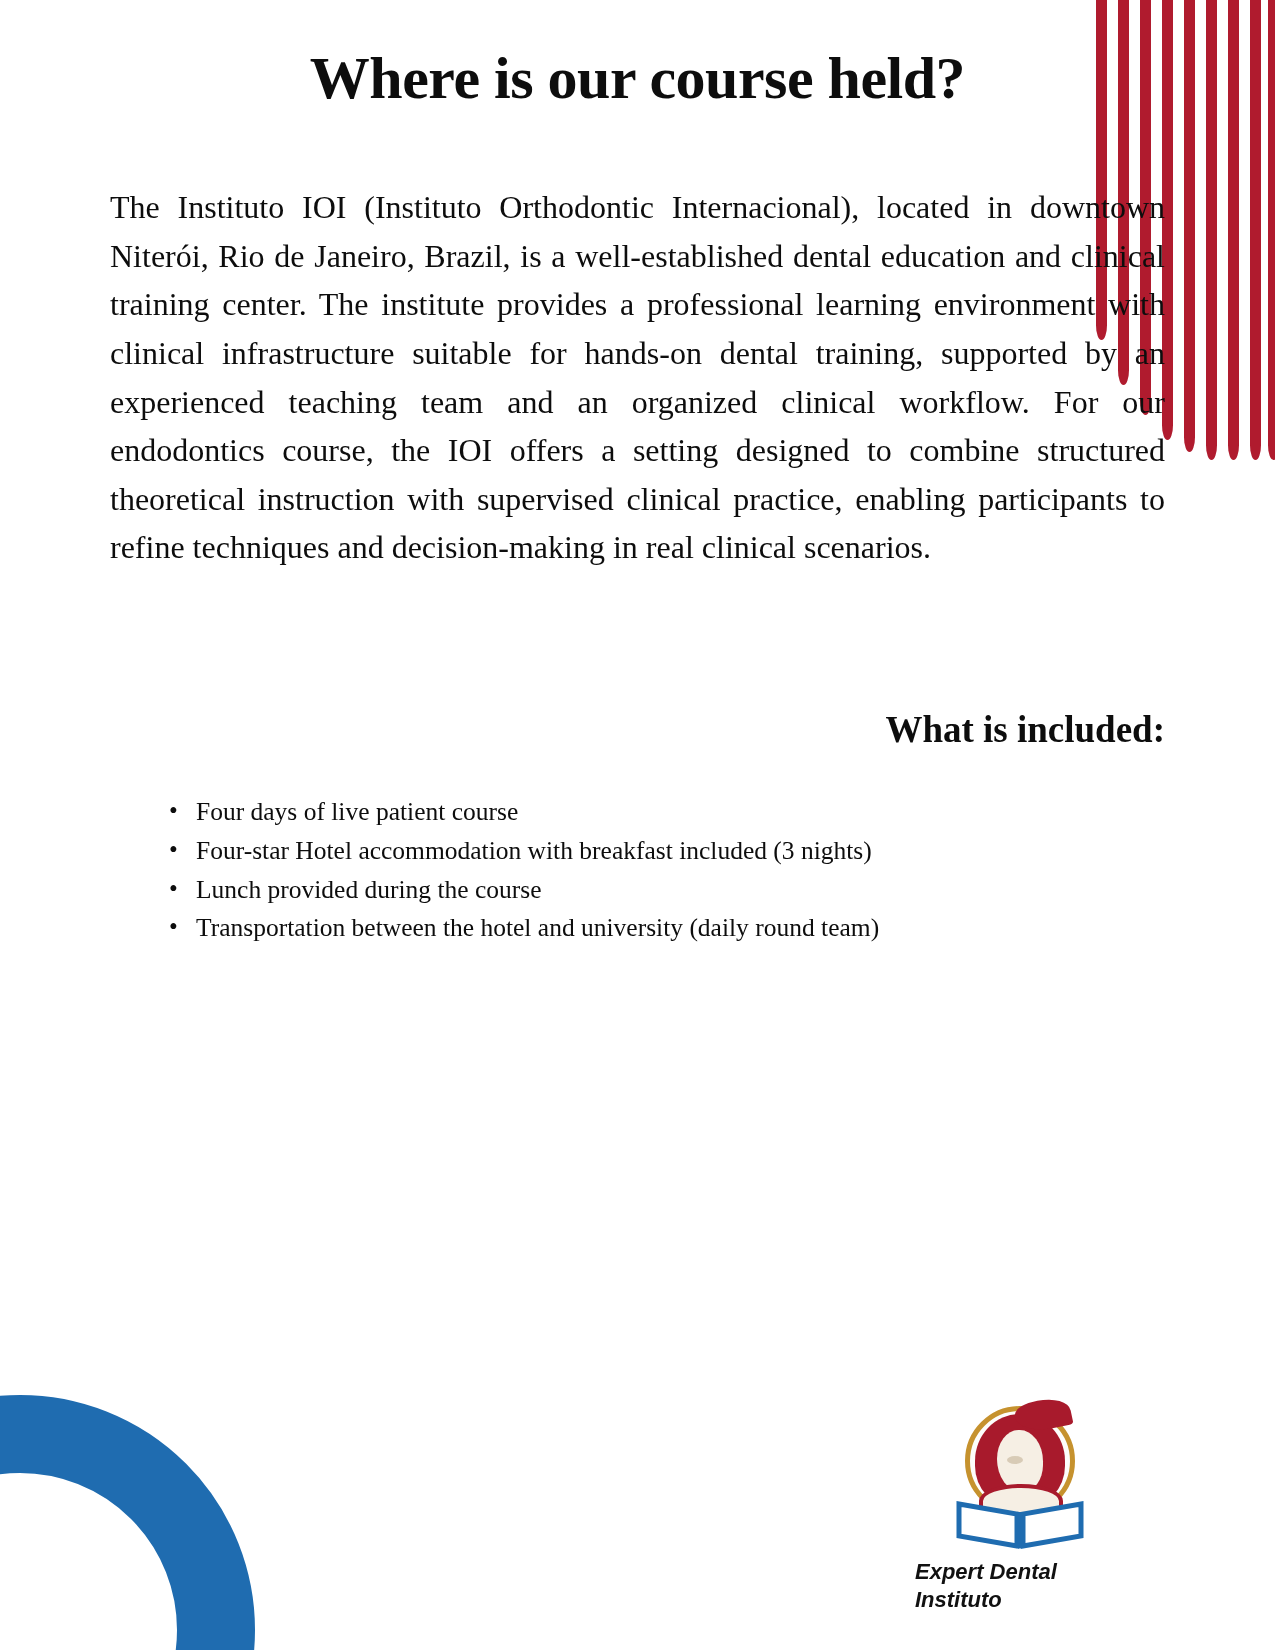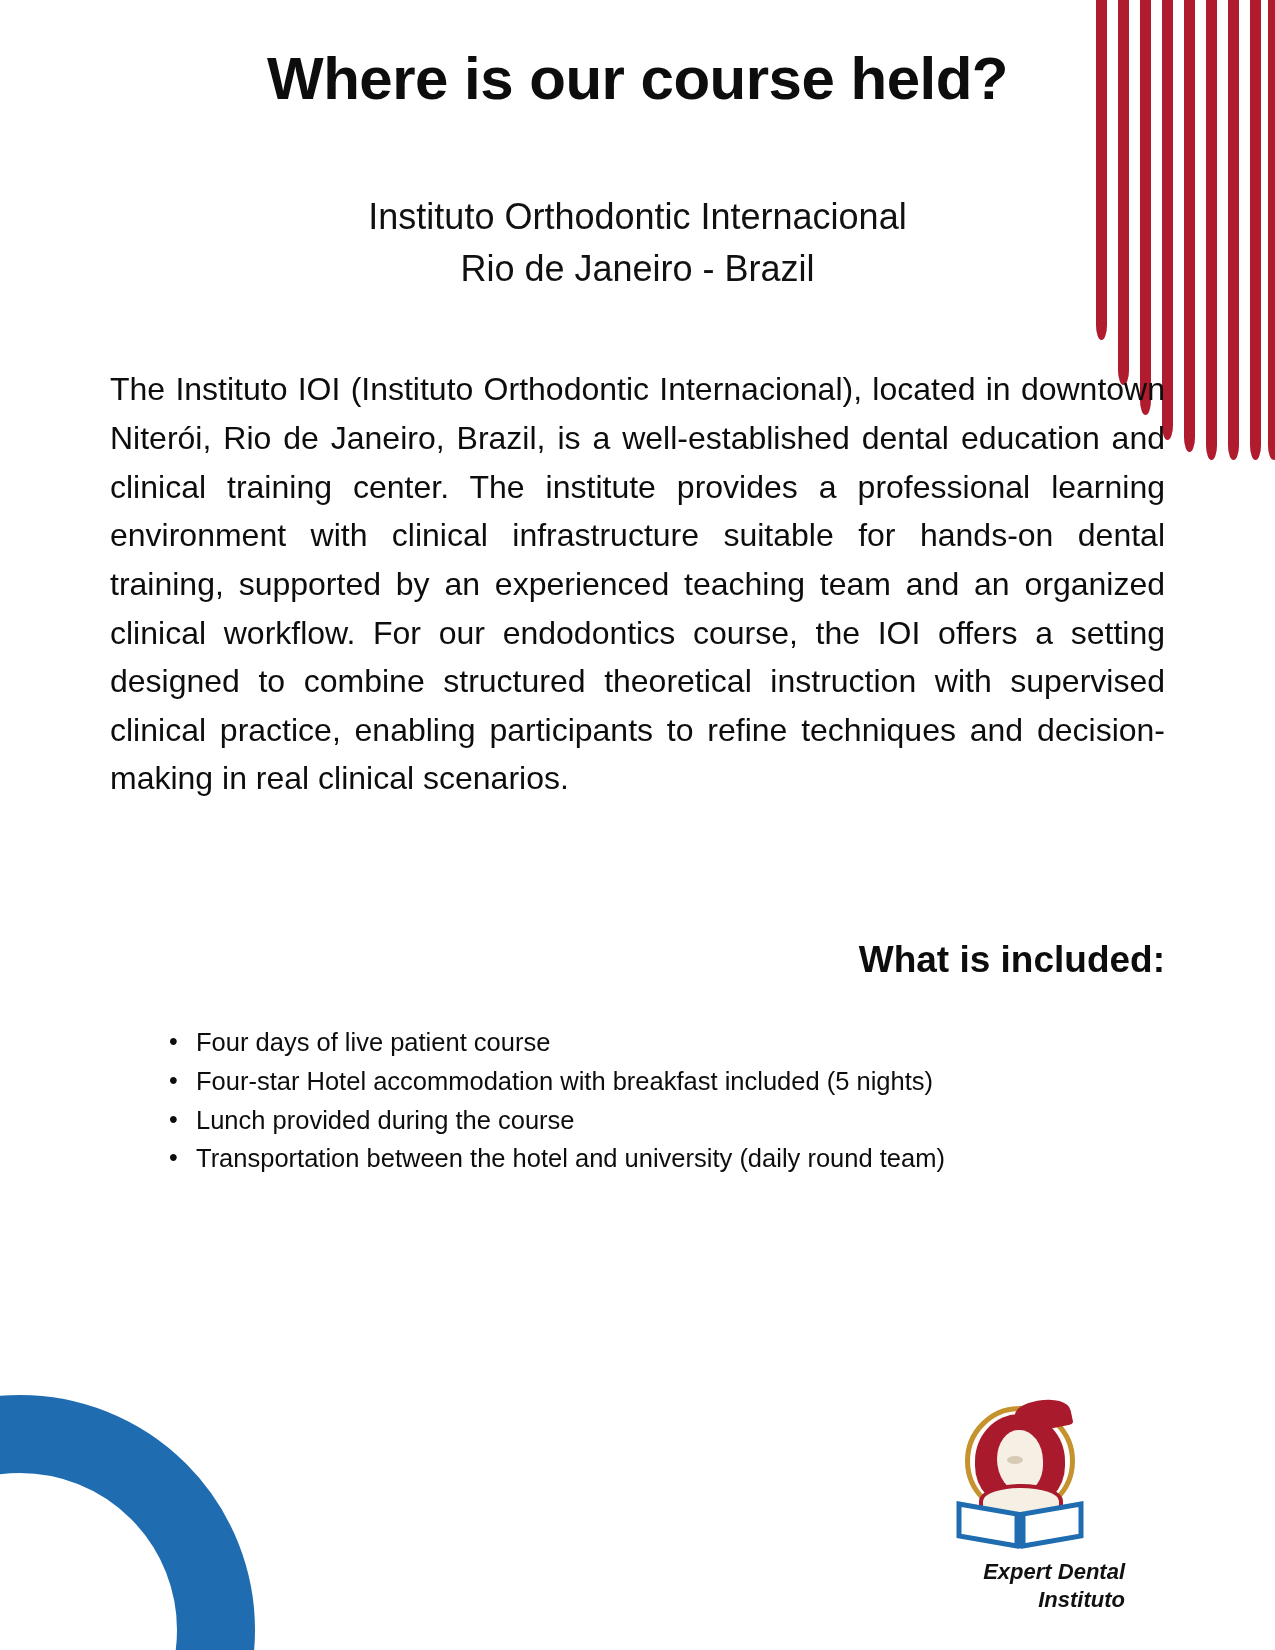--- a/index.html
+++ b/index.html
@@ -52,20 +52,21 @@
     border-radius: 50%;
     border: 78px solid #1f6cb0;
     pointer-events: none;
   }
 
   
   .page {
     position: relative;
     z-index: 2;
     padding: 0 110px;
+    font-family: Liberation Serif, serif;
   }
 
   h1.title {
     margin: 44px 0 0 0;
     text-align: center;
     font-size: 60px;
     font-weight: bold;
     letter-spacing: -0.5px;
     line-height: 1.15;
   }
@@ -113,21 +114,21 @@
     top: -1px;
     font-size: 25px;
   }
 
   
   .logo-block {
     position: absolute;
     right: 150px;
     bottom: 36px;
     width: 210px;
-    text-align: right;
+    text-align: left;
     z-index: 3;
   }
   .logo-mark {
     position: relative;
     width: 150px;
     height: 150px;
     margin: 0 auto;
   }
   .logo-mark .ring {
     position: absolute;
@@ -217,32 +218,28 @@
   <div class="stripe s8"></div>
   <div class="stripe s9"></div>
 </div>
 
 <div class="swoosh"></div>
 
 <div class="page">
 
   <h1 class="title">Where is our course held?</h1>
 
-  <div class="venue">
-    <div>Instituto Orthodontic Internacional</div>
-    <div>Rio de Janeiro - Brazil</div>
-  </div>
 
   <p class="body-text">The Instituto IOI (Instituto Orthodontic Internacional), located in downtown Niterói, Rio de Janeiro, Brazil, is a well-established dental education and clinical training center. The institute provides a professional learning environment with clinical infrastructure suitable for hands-on dental training, supported by an experienced teaching team and an organized clinical workflow. For our endodontics course, the IOI offers a setting designed to combine structured theoretical instruction with supervised clinical practice, enabling participants to refine techniques and decision-making in real clinical scenarios.</p>
 
   <h2 class="included-title">What is included:</h2>
 
   <ul class="included-list">
     <li>Four days of live patient course</li>
-    <li>Four-star Hotel accommodation with breakfast included (5 nights)</li>
+    <li>Four-star Hotel accommodation with breakfast included (3 nights)</li>
     <li>Lunch provided during the course</li>
     <li>Transportation between the hotel and university (daily round team)</li>
   </ul>
 
 </div>
 
 <div class="logo-block">
   <div class="logo-mark">
     <div class="ring"></div>
     <div class="head-red"></div>

